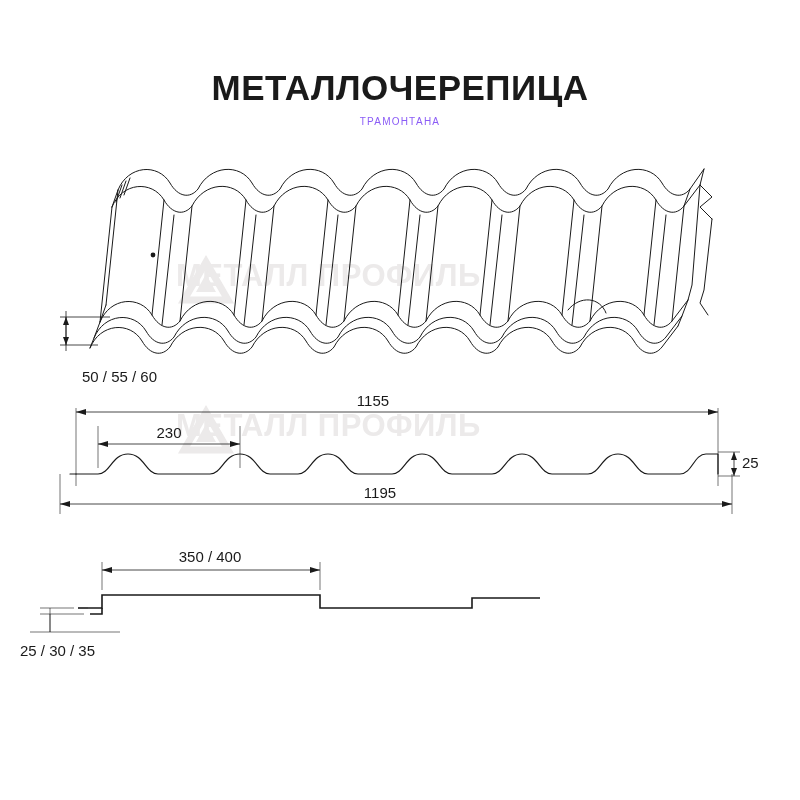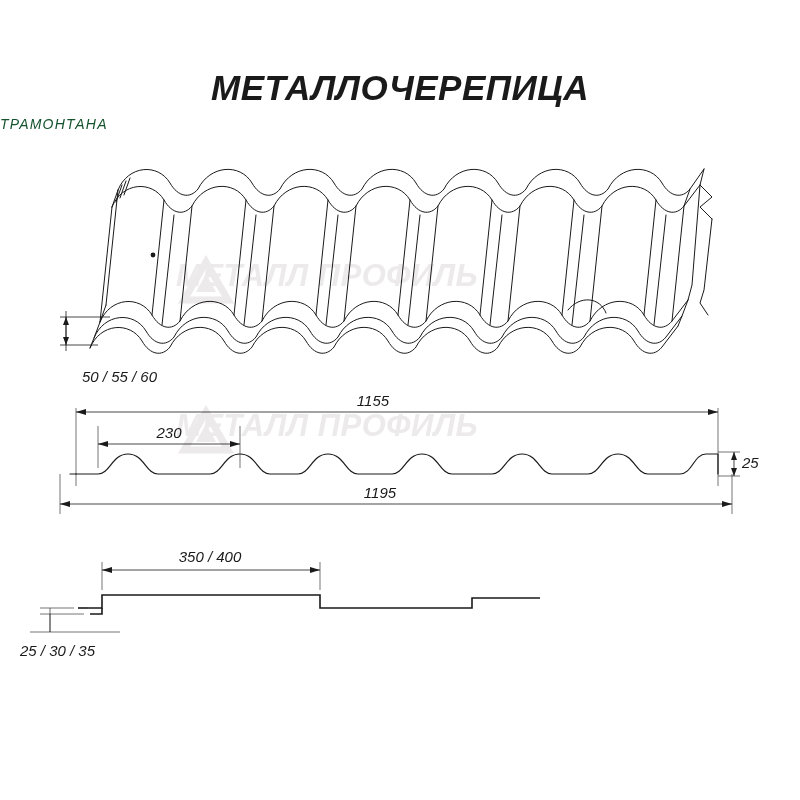--- a/index.html
+++ b/index.html
@@ -13,39 +13,39 @@
     font-family: "Liberation Sans", sans-serif;
     color: #1a1a1a;
     position: relative;
     overflow: hidden;
   }
   #stage {
     position: absolute;
     left: 0; top: 0;
     width: 800px;
     height: 800px;
-    font-style: italic;
   }
   .title {
     position: absolute;
     left: 0; top: 68px;
     width: 800px;
     text-align: center;
     font-size: 35px;
     font-weight: bold;
     letter-spacing: 0.5px;
     color: #1a1a1a;
   }
   .subtitle {
     position: absolute;
     left: 0; top: 116px;
     width: 800px;
-    font-size: 14px;
+    text-align: center;
+    font-size: 10px;
     letter-spacing: 1.2px;
-    color: #14532d;
+    color: #8b5cf6;
   }
   svg { display: block; }
   .dim-text {
     font-family: "Liberation Sans", sans-serif;
     font-size: 15px;
     fill: #1a1a1a;
   }
   .wm {
     position: absolute;
     font-family: "Liberation Sans", sans-serif;

